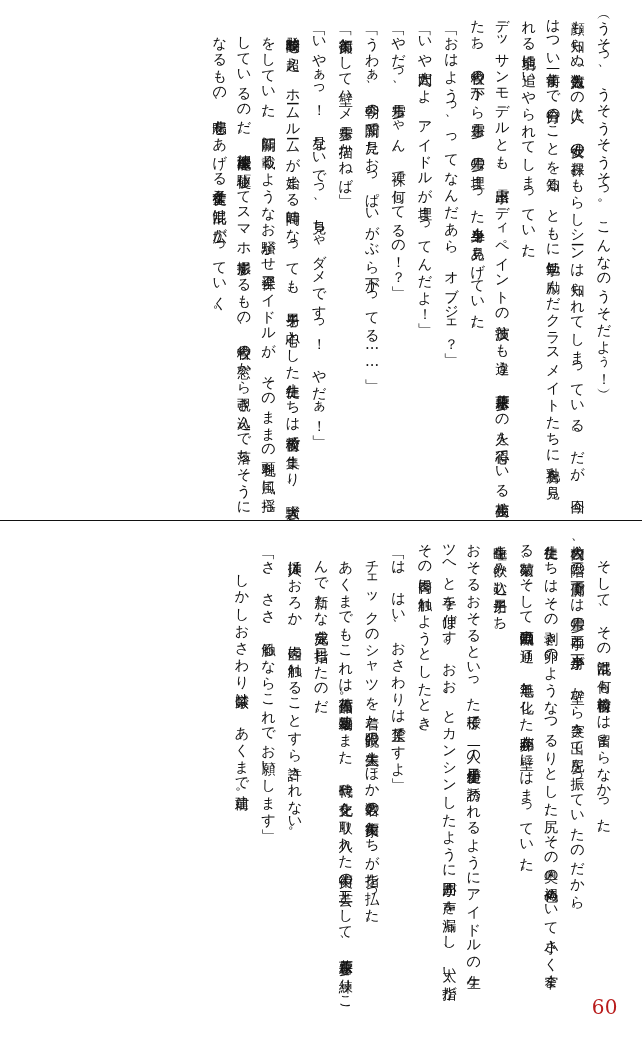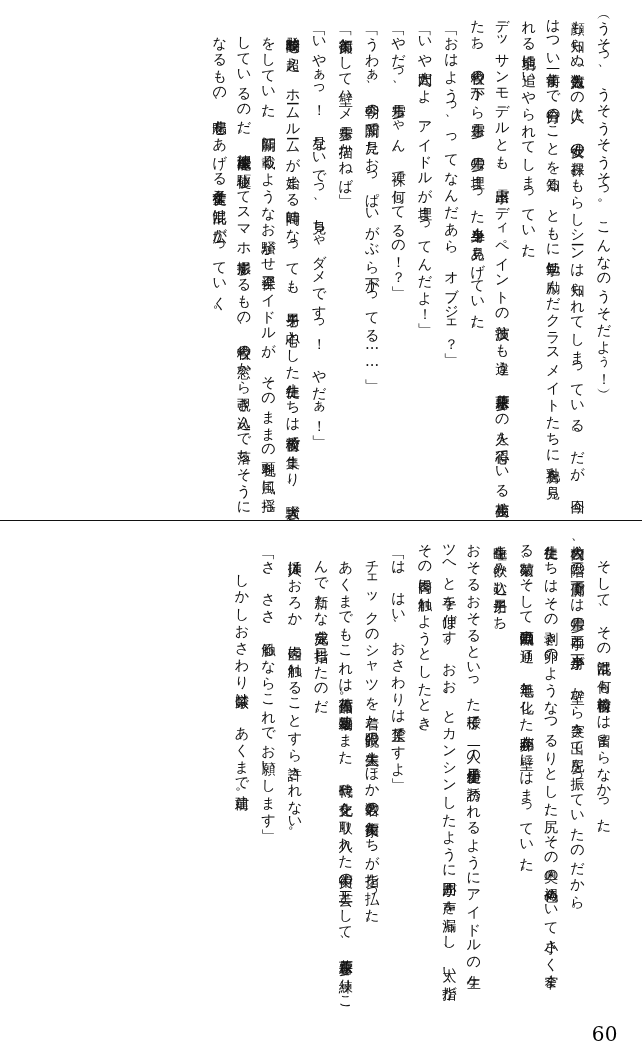--- a/index.html
+++ b/index.html
@@ -78,24 +78,24 @@
     max-height: 462px;
   }
 
   
   .indent-1 { padding-top: 16px; }
   .indent-2 { padding-top: 30px; }
 
   .page-number {
     position: absolute;
     right: 24px;
-    bottom: 4px;
+    bottom: 31px;
     font-size: 20px;
     font-family: "DejaVu Serif", "Liberation Serif", serif;
-    color: #000000;
+    color: #b91c1c;
     letter-spacing: 0.02em;
   }
 </style>
 </head>
 <body>
 
 <div class="page">
 
   <div class="block block-top">
     <div class="col">（うそっ、うそうそうそっ。こんなのうそだよぅ！）</div>

